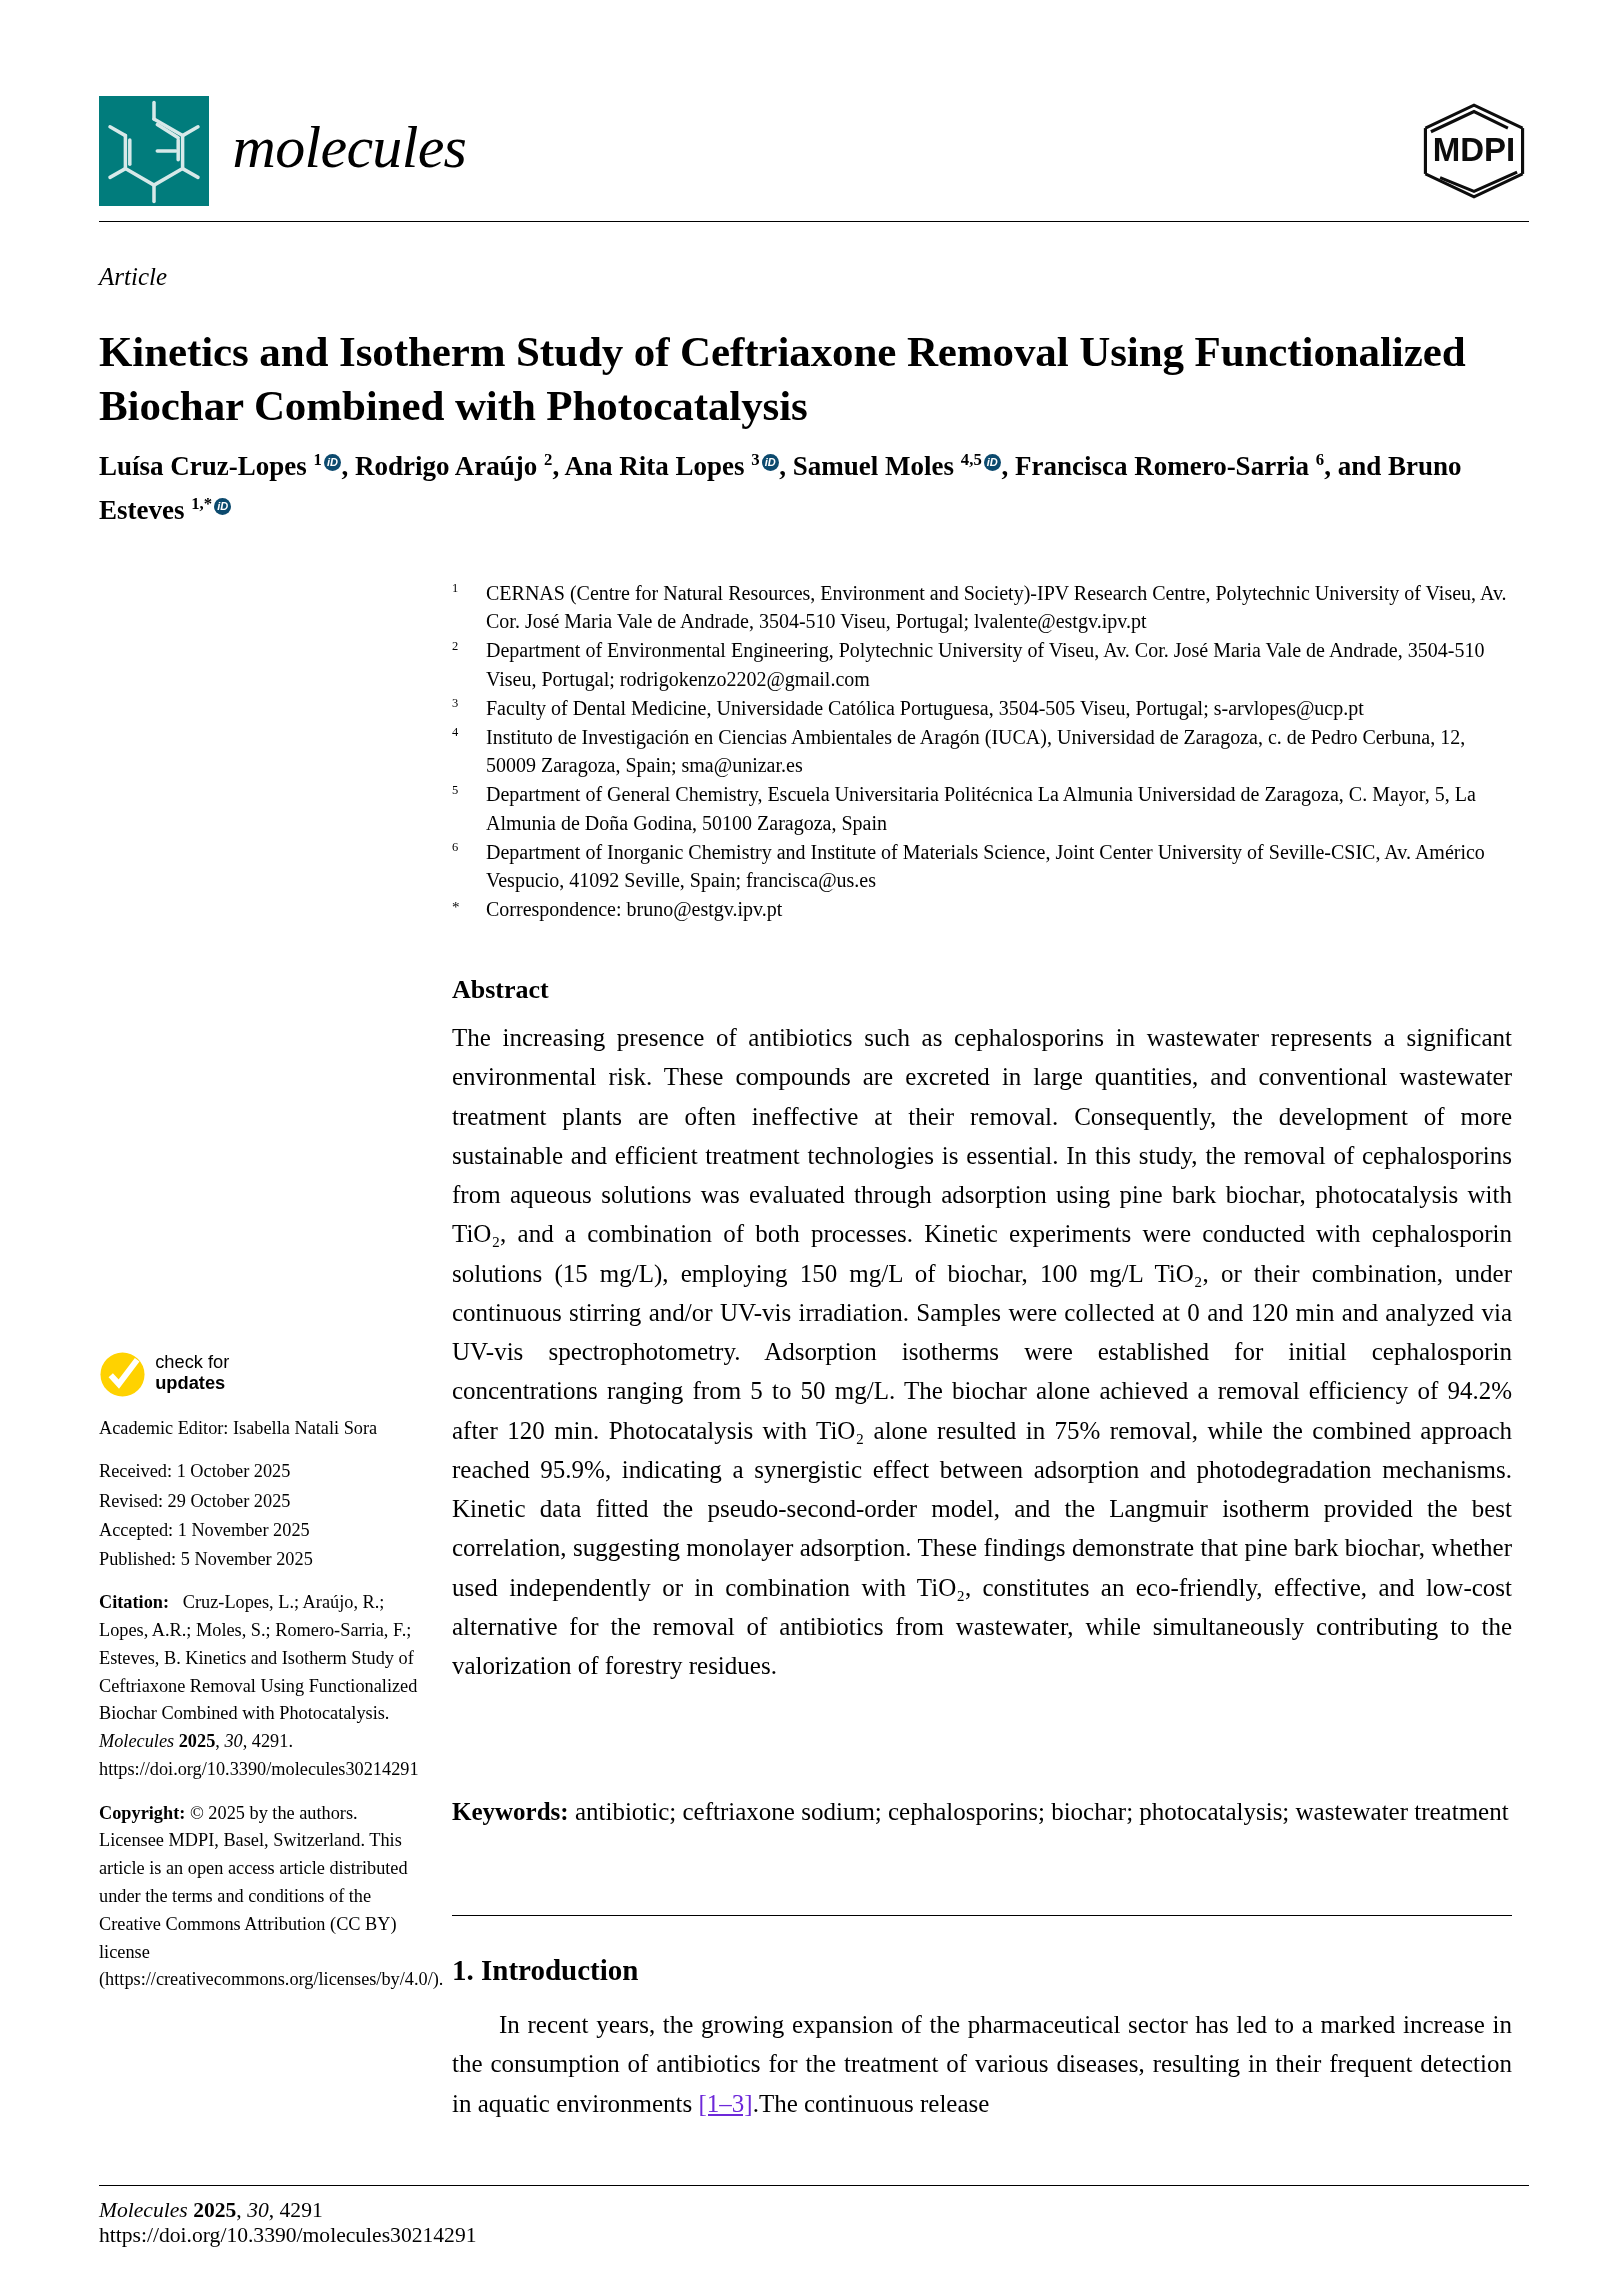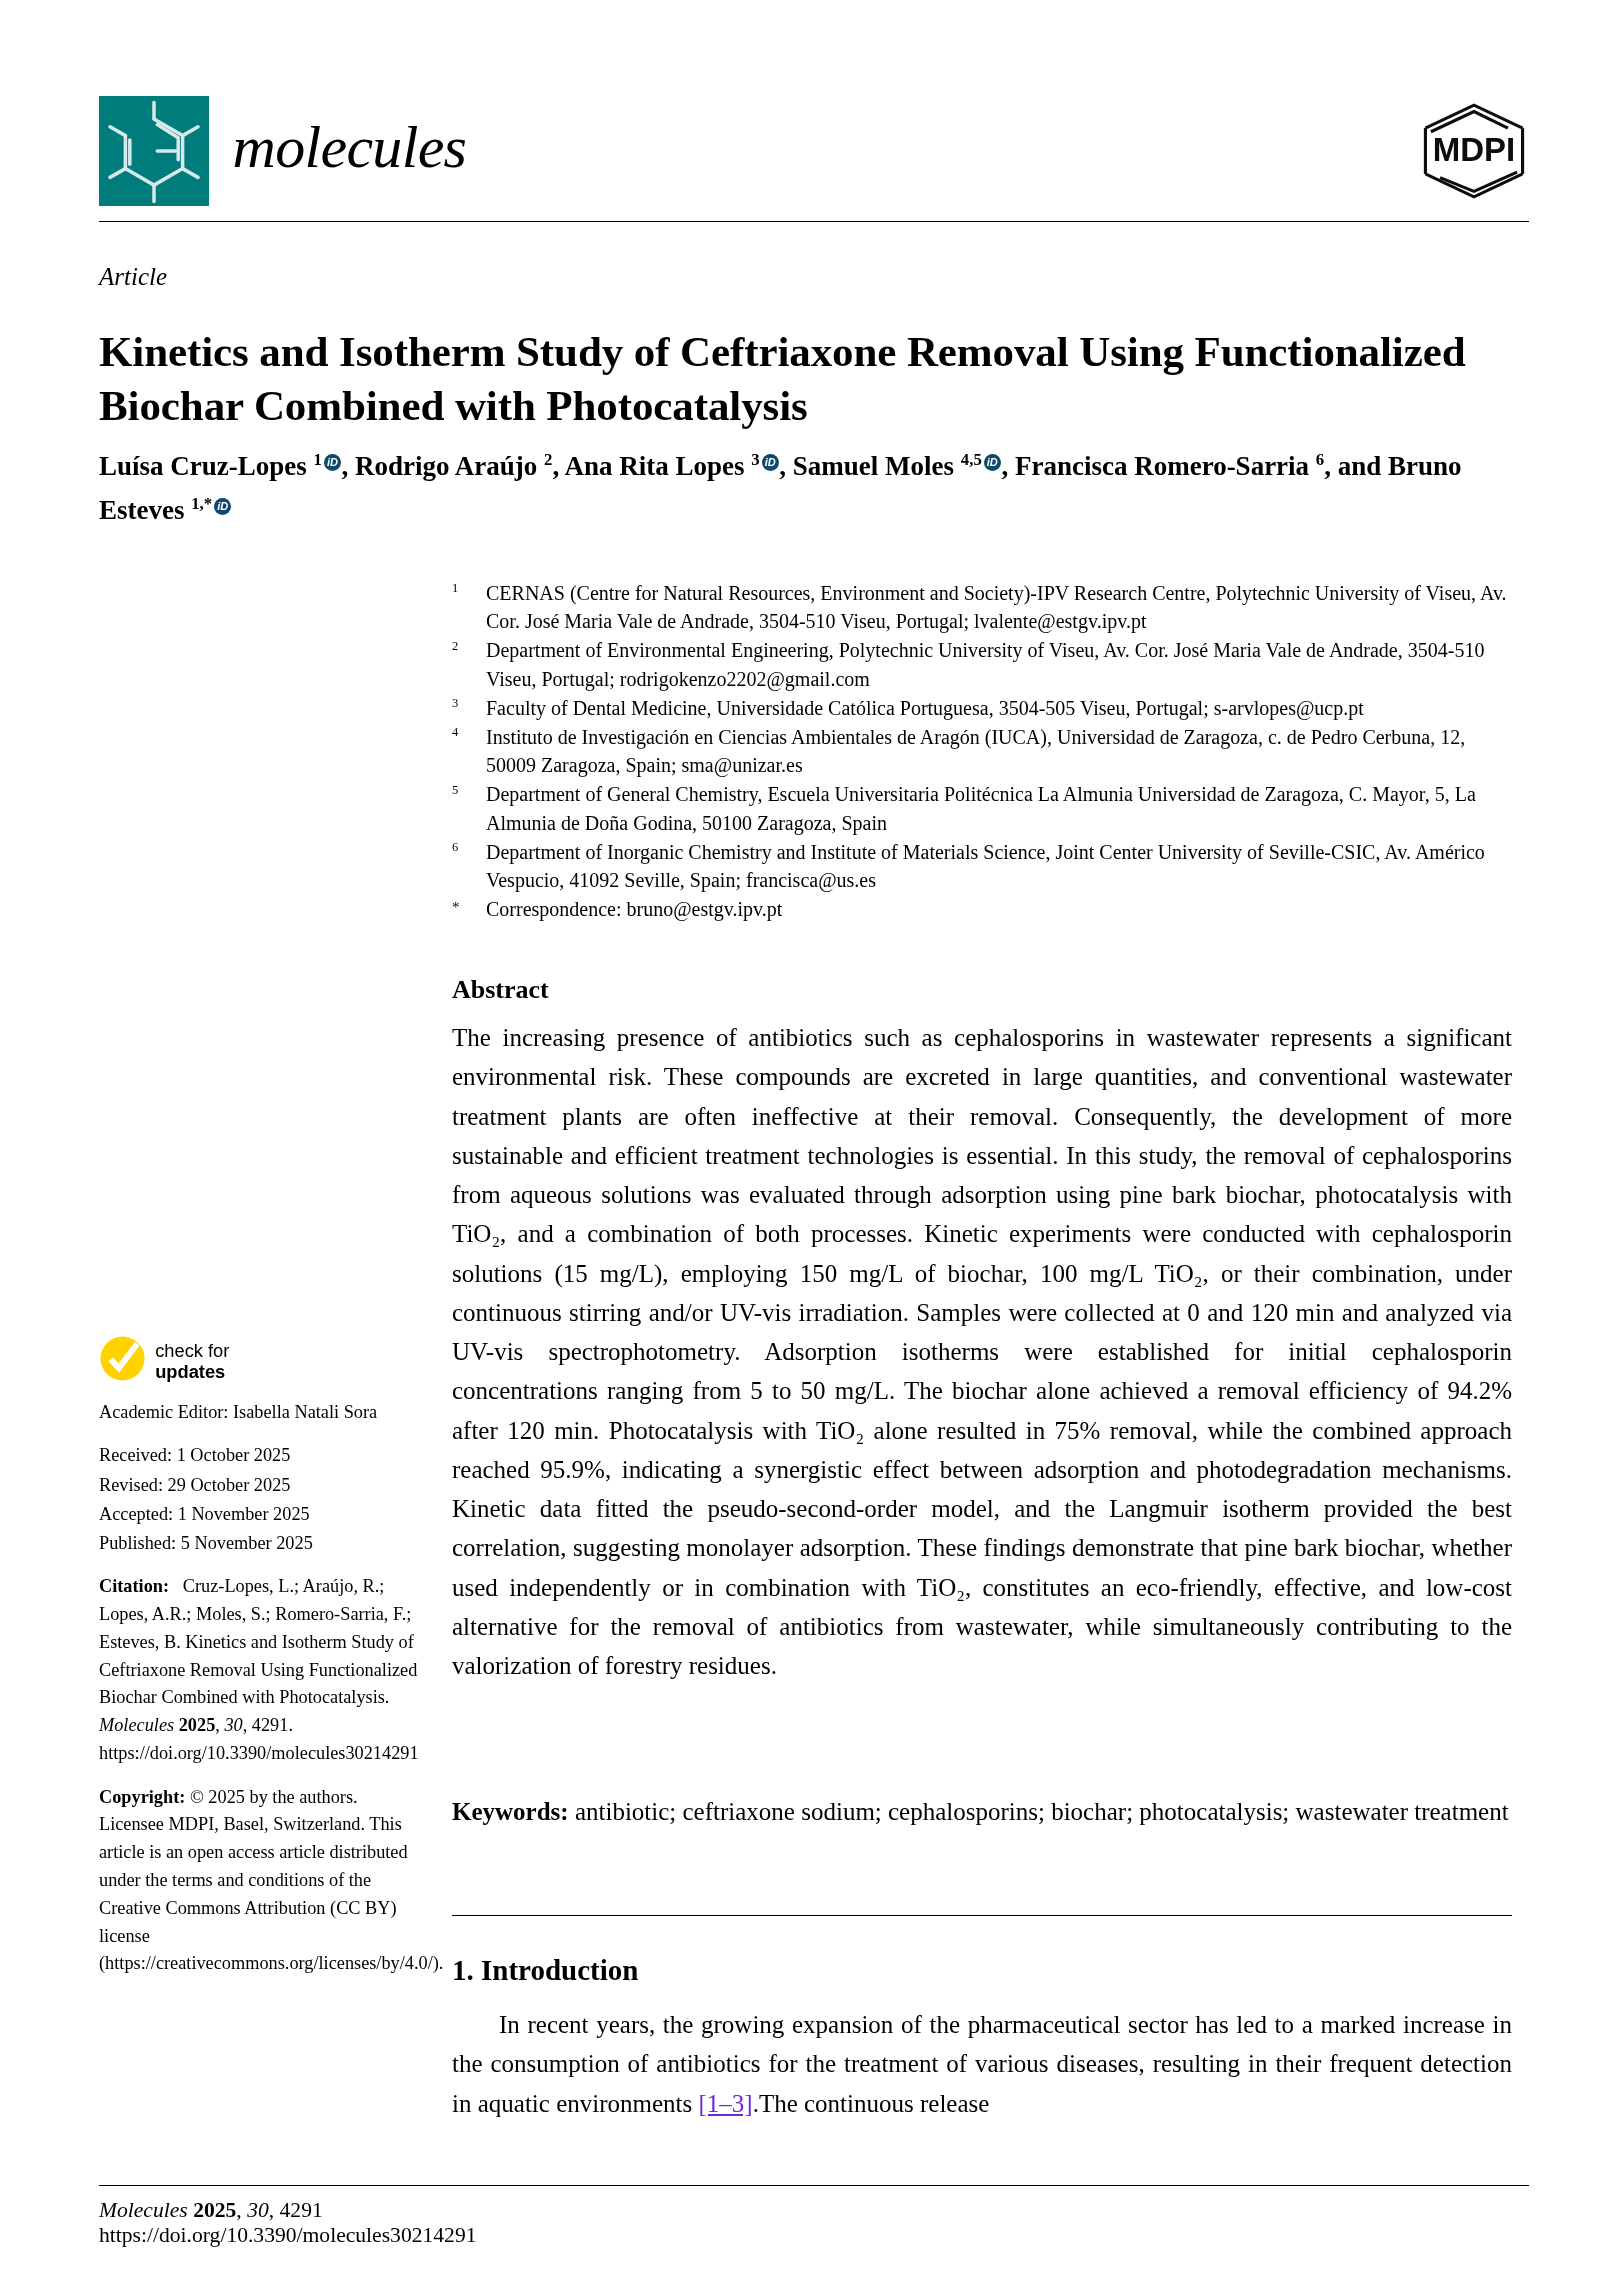--- a/index.html
+++ b/index.html
@@ -202,23 +202,24 @@
   .sidebar {
     position: absolute;
     left: 99px;
     top: 1335px;
     width: 327px;
     font-size: 18.3px;
     line-height: 1.52;
   }
   .cfu {
     display: flex;
-    align-items: flex-end;
+    align-items: flex-start;
     gap: 9.2px;
     margin-bottom: 17px;
+    margin-top: 16px;
   }
   .cfu-badge { width: 47px; height: 47px; flex: 0 0 auto; }
   .cfu-text {
     font-family: "Liberation Sans", "DejaVu Sans", sans-serif;
     font-size: 18.3px;
     line-height: 1.16;
   }
   .cfu-text .l2 { font-weight: bold; }
   .sb-block { margin-bottom: 15.7px; }
   .sb-line { margin-bottom: 1.3px; }

